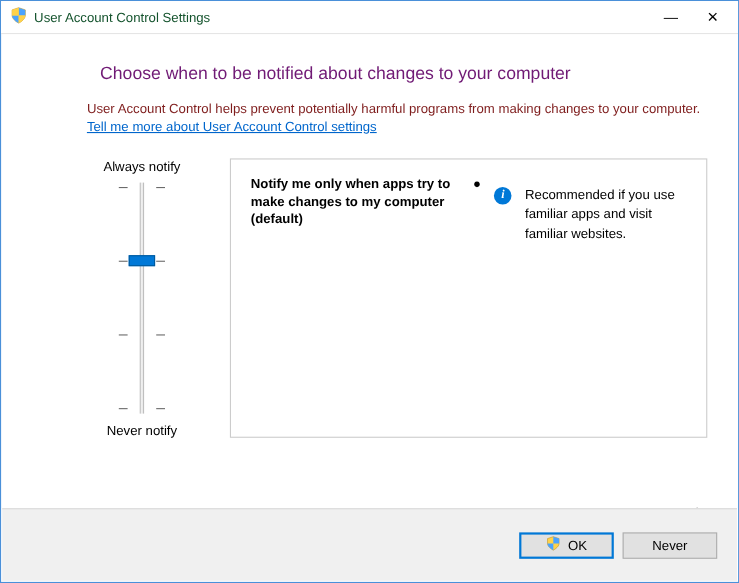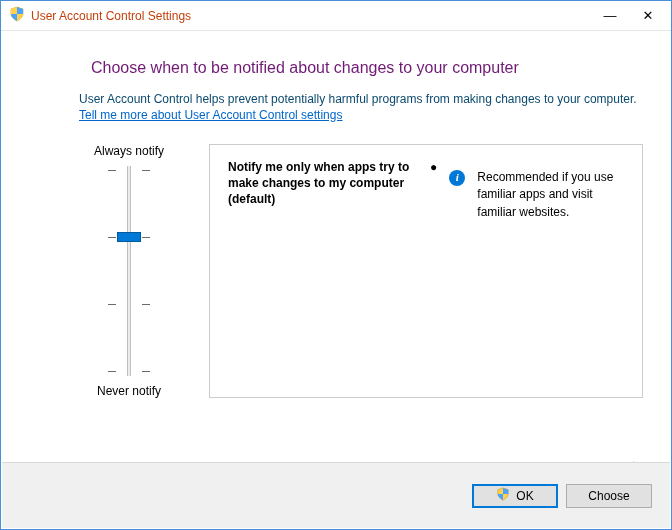--- a/index.html
+++ b/index.html
@@ -18,21 +18,21 @@
   
   .titlebar {
     height: 30px;
     background: #fff;
     border-bottom: 1px solid #e5e5e5;
     display: flex;
     align-items: center;
     padding: 0 4px 0 8px;
   }
   .titlebar .shield { margin-right: 6px; }
-  .titlebar .title { font-size: 12px; color: #c2410c; flex: 1; }
+  .titlebar .title { font-size: 12px; color: #14532d; flex: 1; }
   .winbtn {
     width: 38px;
     height: 28px;
     display: flex;
     align-items: center;
     justify-content: center;
     color: #000;
     font-size: 13px;
     cursor: default;
   }
@@ -43,21 +43,21 @@
     height: 442px;
   }
   .heading {
     font-size: 16px;
     color: #701a75;
     font-weight: 400;
     margin: 0 0 14px 12px;
   }
   .subtext {
     font-size: 12px;
-    color: #0c4a6e;
+    color: #7f1d1d;
     margin: 0;
     line-height: 1.4;
   }
   .link {
     color: #0066cc;
     text-decoration: underline;
     cursor: pointer;
     text-align: center;
   }
 
@@ -269,15 +269,15 @@
     <span class="shield">
       <svg width="14" height="14" viewBox="0 0 16 16">
         <path d="M8 1 L14 3 V8 C14 12 8 15 8 15 C8 15 2 12 2 8 V3 Z" fill="#ffd24a" stroke="#b8860b" stroke-width="0.5"></path>
         <path d="M8 1 L14 3 V8 L8 8 Z" fill="#4aa3ff"></path>
         <path d="M8 8 L8 15 C8 15 2 12 2 8 L8 8 Z" fill="#4aa3ff"></path>
       </svg>
     </span>
     <span>OK</span>
   </div>
   <div class="btn">
-    <span>Choose</span>
+    <span>Never</span>
   </div>
 </div>
 
 </body></html>

